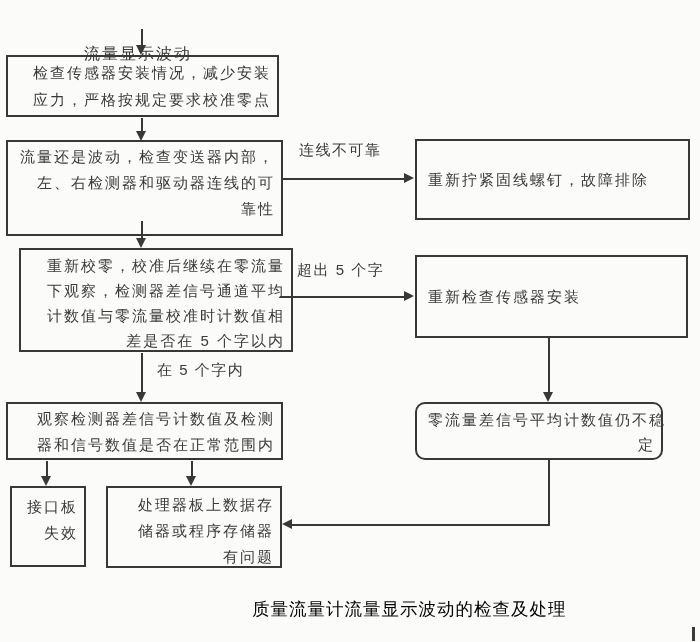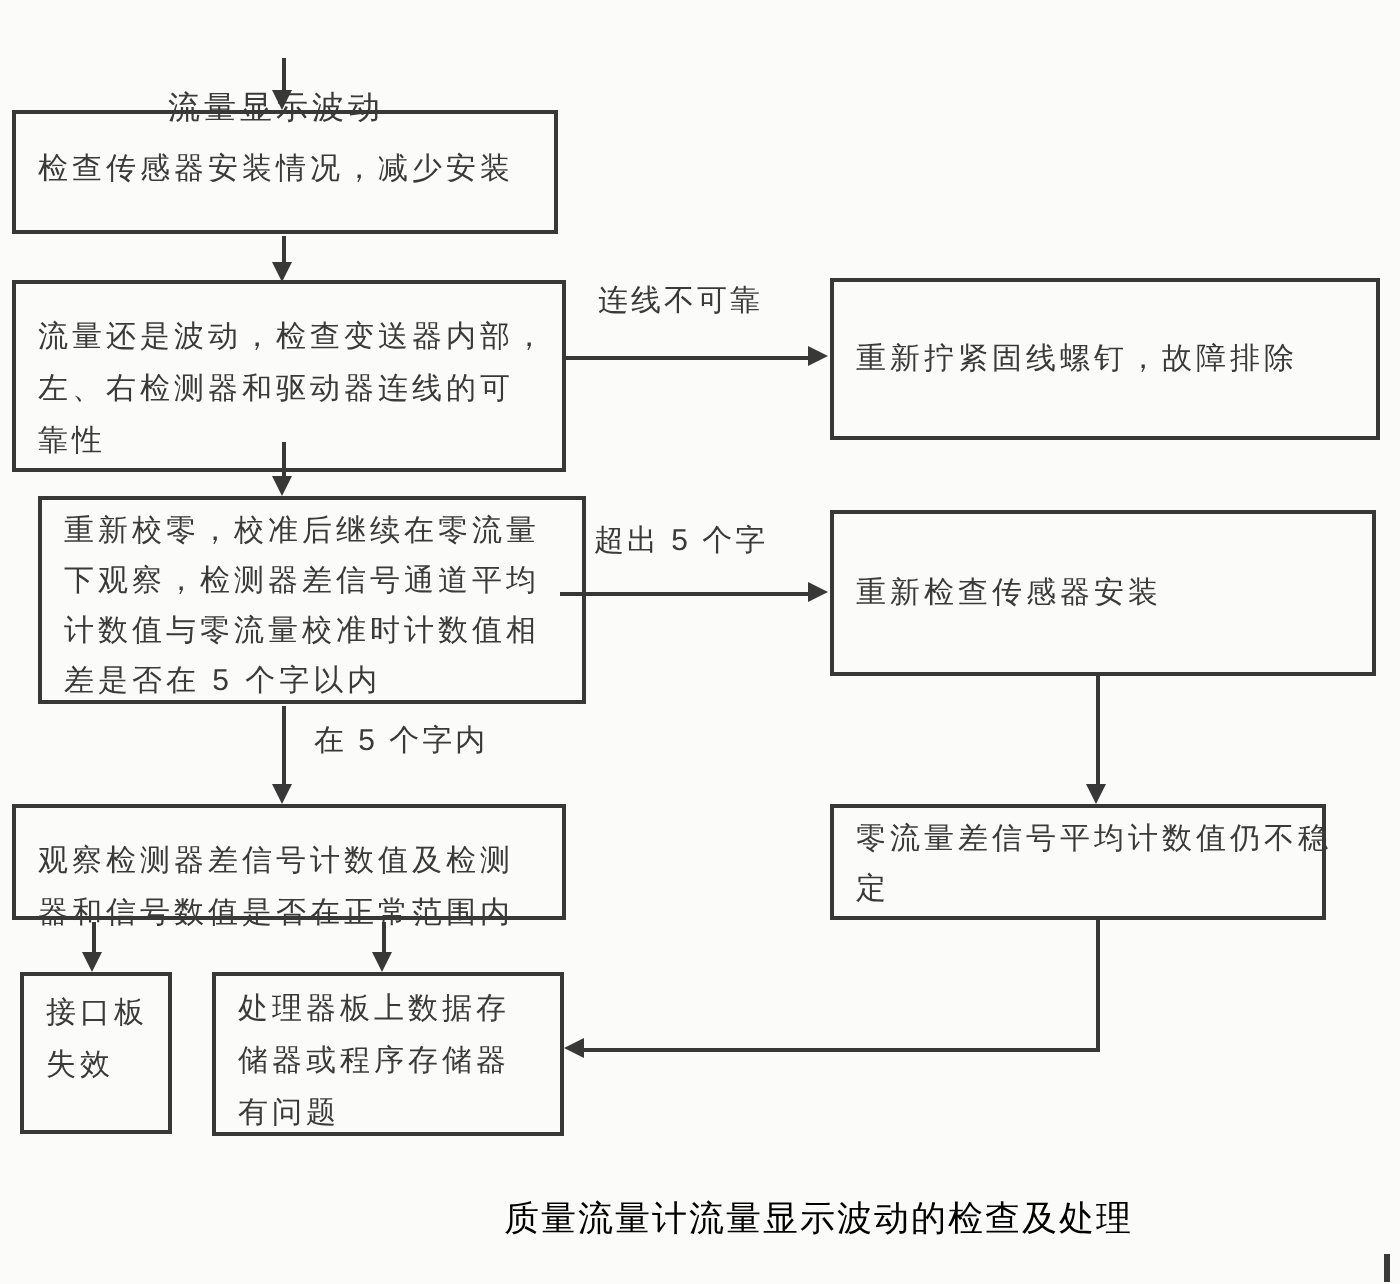--- a/index.html
+++ b/index.html
@@ -7,21 +7,21 @@
     position:relative; width:700px; height:642px;
     background:#fbfbfa;
     font-family:"Liberation Sans","DejaVu Sans",sans-serif;
     color:#3a3a3a; overflow:hidden;
   }
   .node-label { position:absolute; font-size:16px; letter-spacing:2px; font-weight:500; white-space:nowrap;margin-top:40px; }
   .box {
     position:absolute; box-sizing:border-box;
     border:2px solid #383838; background:transparent;
     font-size:15px; line-height:26px; letter-spacing:2px;
-    padding:14px 6px 0 11px; font-weight:500;
+    padding:2px 6px 0 11px; font-weight:500;text-align:right;
   }
   .box.vcenter { display:flex; align-items:center; padding-top:0; }
   .bl { white-space:nowrap; }
   .vline { position:absolute; width:2px; background:#383838; }
   .hline { position:absolute; height:2px; background:#383838; }
   .ah { position:absolute; width:0; height:0; }
   .ah-down  { border-left:5.5px solid transparent; border-right:5.5px solid transparent; border-top:10px solid #383838; }
   .ah-right { border-top:5.5px solid transparent; border-bottom:5.5px solid transparent; border-left:10px solid #383838; }
   .ah-left  { border-top:5.5px solid transparent; border-bottom:5.5px solid transparent; border-right:10px solid #383838; }
   .edge-label { position:absolute; font-size:15px; letter-spacing:1.5px; font-weight:500; white-space:nowrap; }
@@ -37,20 +37,21 @@
 
 <div class="canvas">
 
   <div class="node-label" style="left:84px; top:4px;">流量显示波动</div>
 
   <div class="vline" style="left:141px; top:29px; height:18px;"></div>
   <div class="ah ah-down" style="left:136px; top:45px;"></div>
 
   <div class="box" style="left:6px; top:55px; width:273px; height:62px; line-height:27px;">
     <div class="bl">检查传感器安装情况，减少安装</div>
+    <div class="bl">应力，严格按规定要求校准零点</div>
   </div>
 
   <div class="vline" style="left:141px; top:118px; height:15px;"></div>
   <div class="ah ah-down" style="left:136px; top:131px;"></div>
 
   <div class="box" style="left:6px; top:140px; width:277px; height:96px;">
     <div class="bl">流量还是波动，检查变送器内部，</div>
     <div class="bl">左、右检测器和驱动器连线的可</div>
     <div class="bl">靠性</div>
   </div>
@@ -86,21 +87,21 @@
   <div class="edge-label" style="left:157px; top:361px;">在 5 个字内</div>
 
   <div class="vline" style="left:548px; top:338px; height:56px;"></div>
   <div class="ah ah-down" style="left:543px; top:392px;"></div>
 
   <div class="box" style="left:6px; top:402px; width:277px; height:58px;">
     <div class="bl">观察检测器差信号计数值及检测</div>
     <div class="bl">器和信号数值是否在正常范围内</div>
   </div>
 
-  <div class="box" style="left:415px; top:402px; width:248px; height:58px; line-height:25px; padding-top:3px;">
+  <div class="box" style="left:415px; top:402px; width:248px; height:58px; line-height:25px; padding-top:3px;border-radius:10px;">
     <div class="bl">零流量差信号平均计数值仍不稳</div>
     <div class="bl">定</div>
   </div>
 
   <div class="vline" style="left:46px; top:461px; height:17px;"></div>
   <div class="ah ah-down" style="left:41px; top:476px;"></div>
   <div class="vline" style="left:191px; top:461px; height:17px;"></div>
   <div class="ah ah-down" style="left:186px; top:476px;"></div>
 
   <div class="box" style="left:10px; top:486px; width:76px; height:81px; padding-top:6px;">

